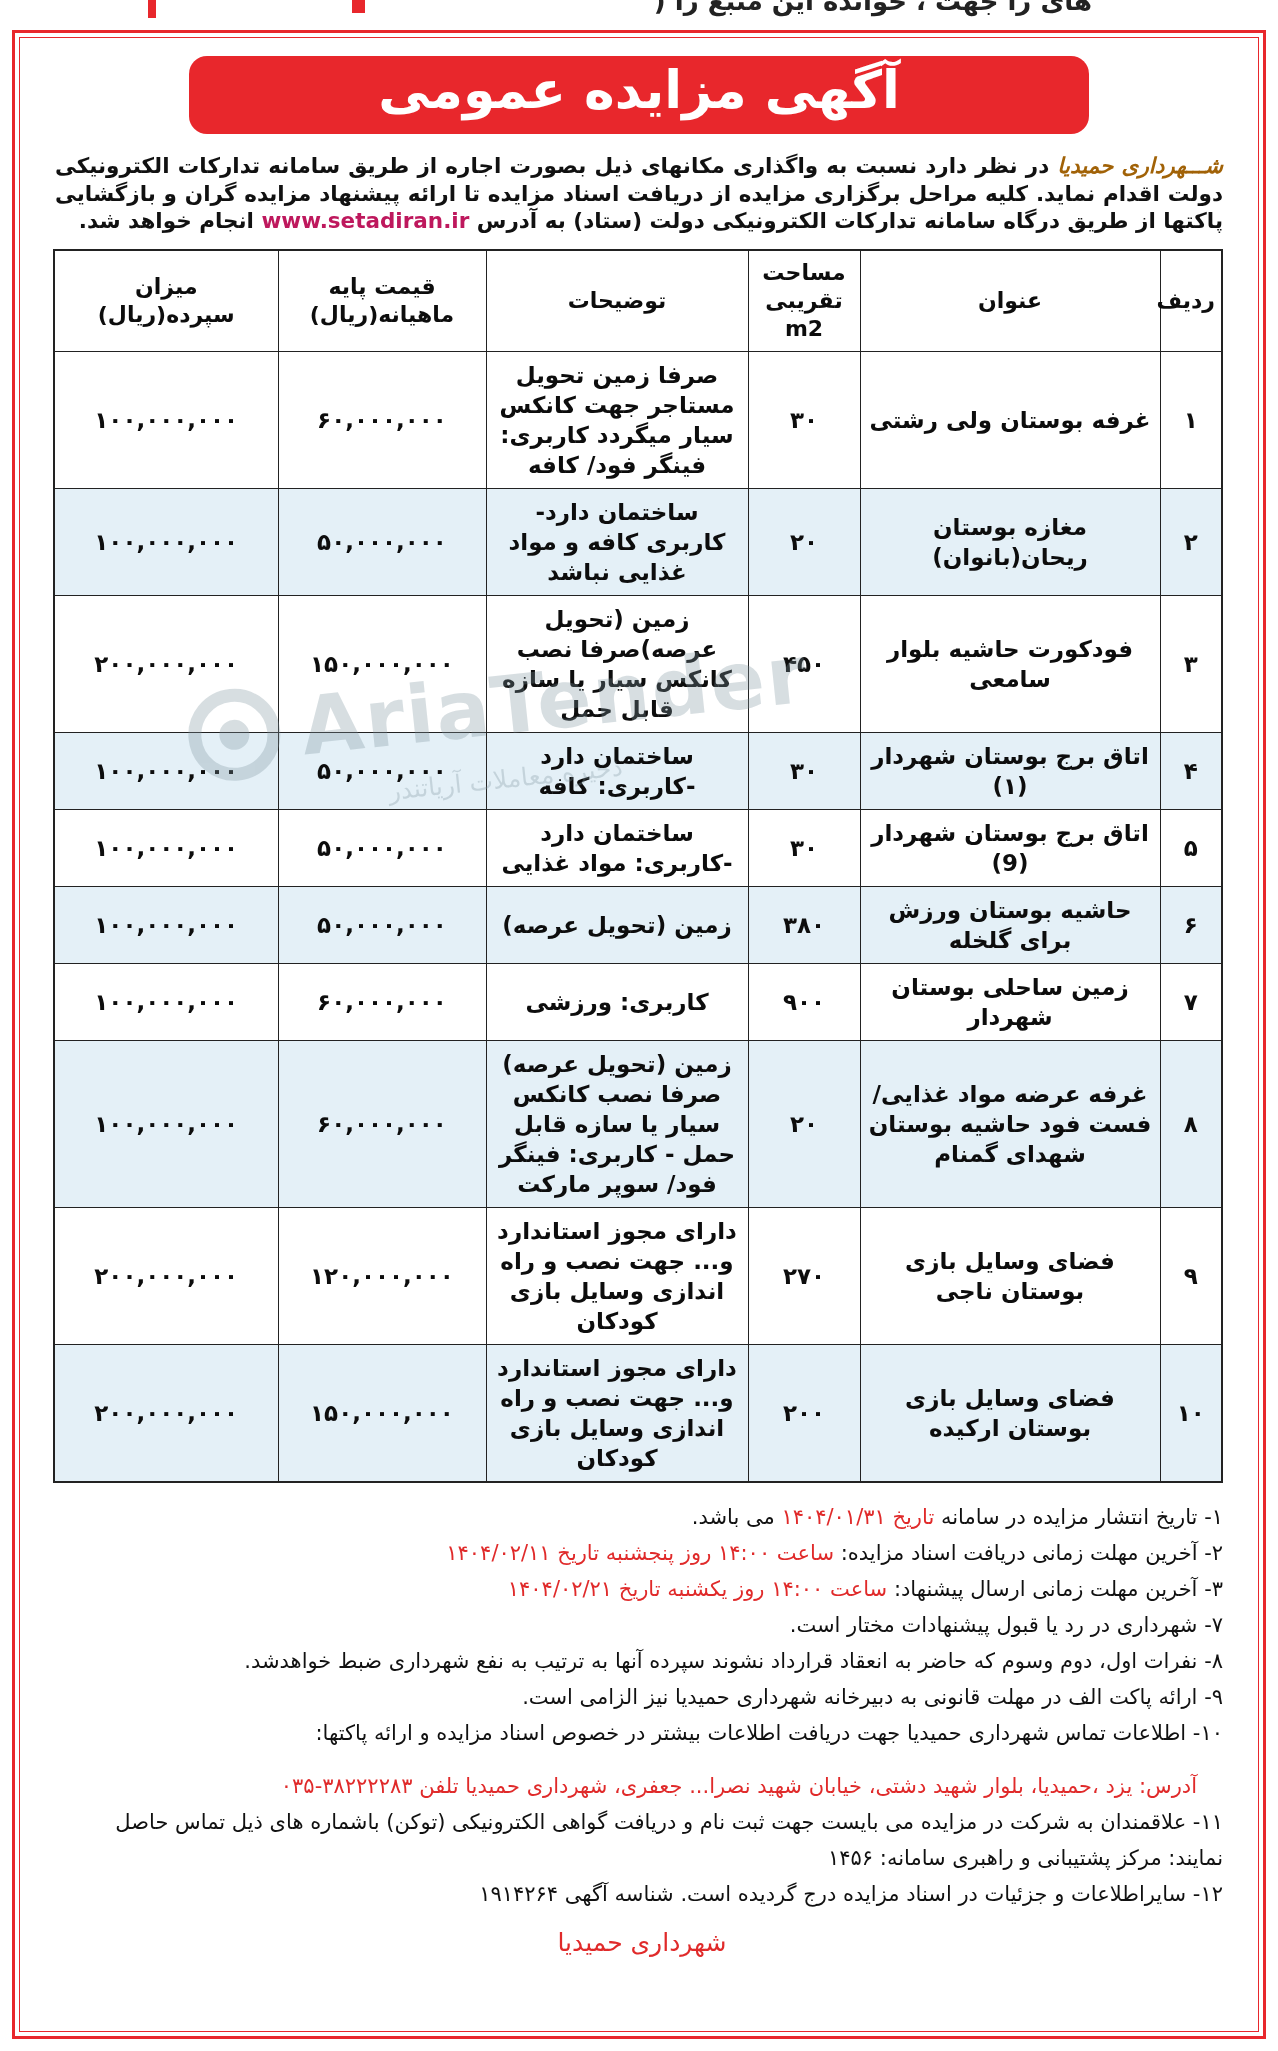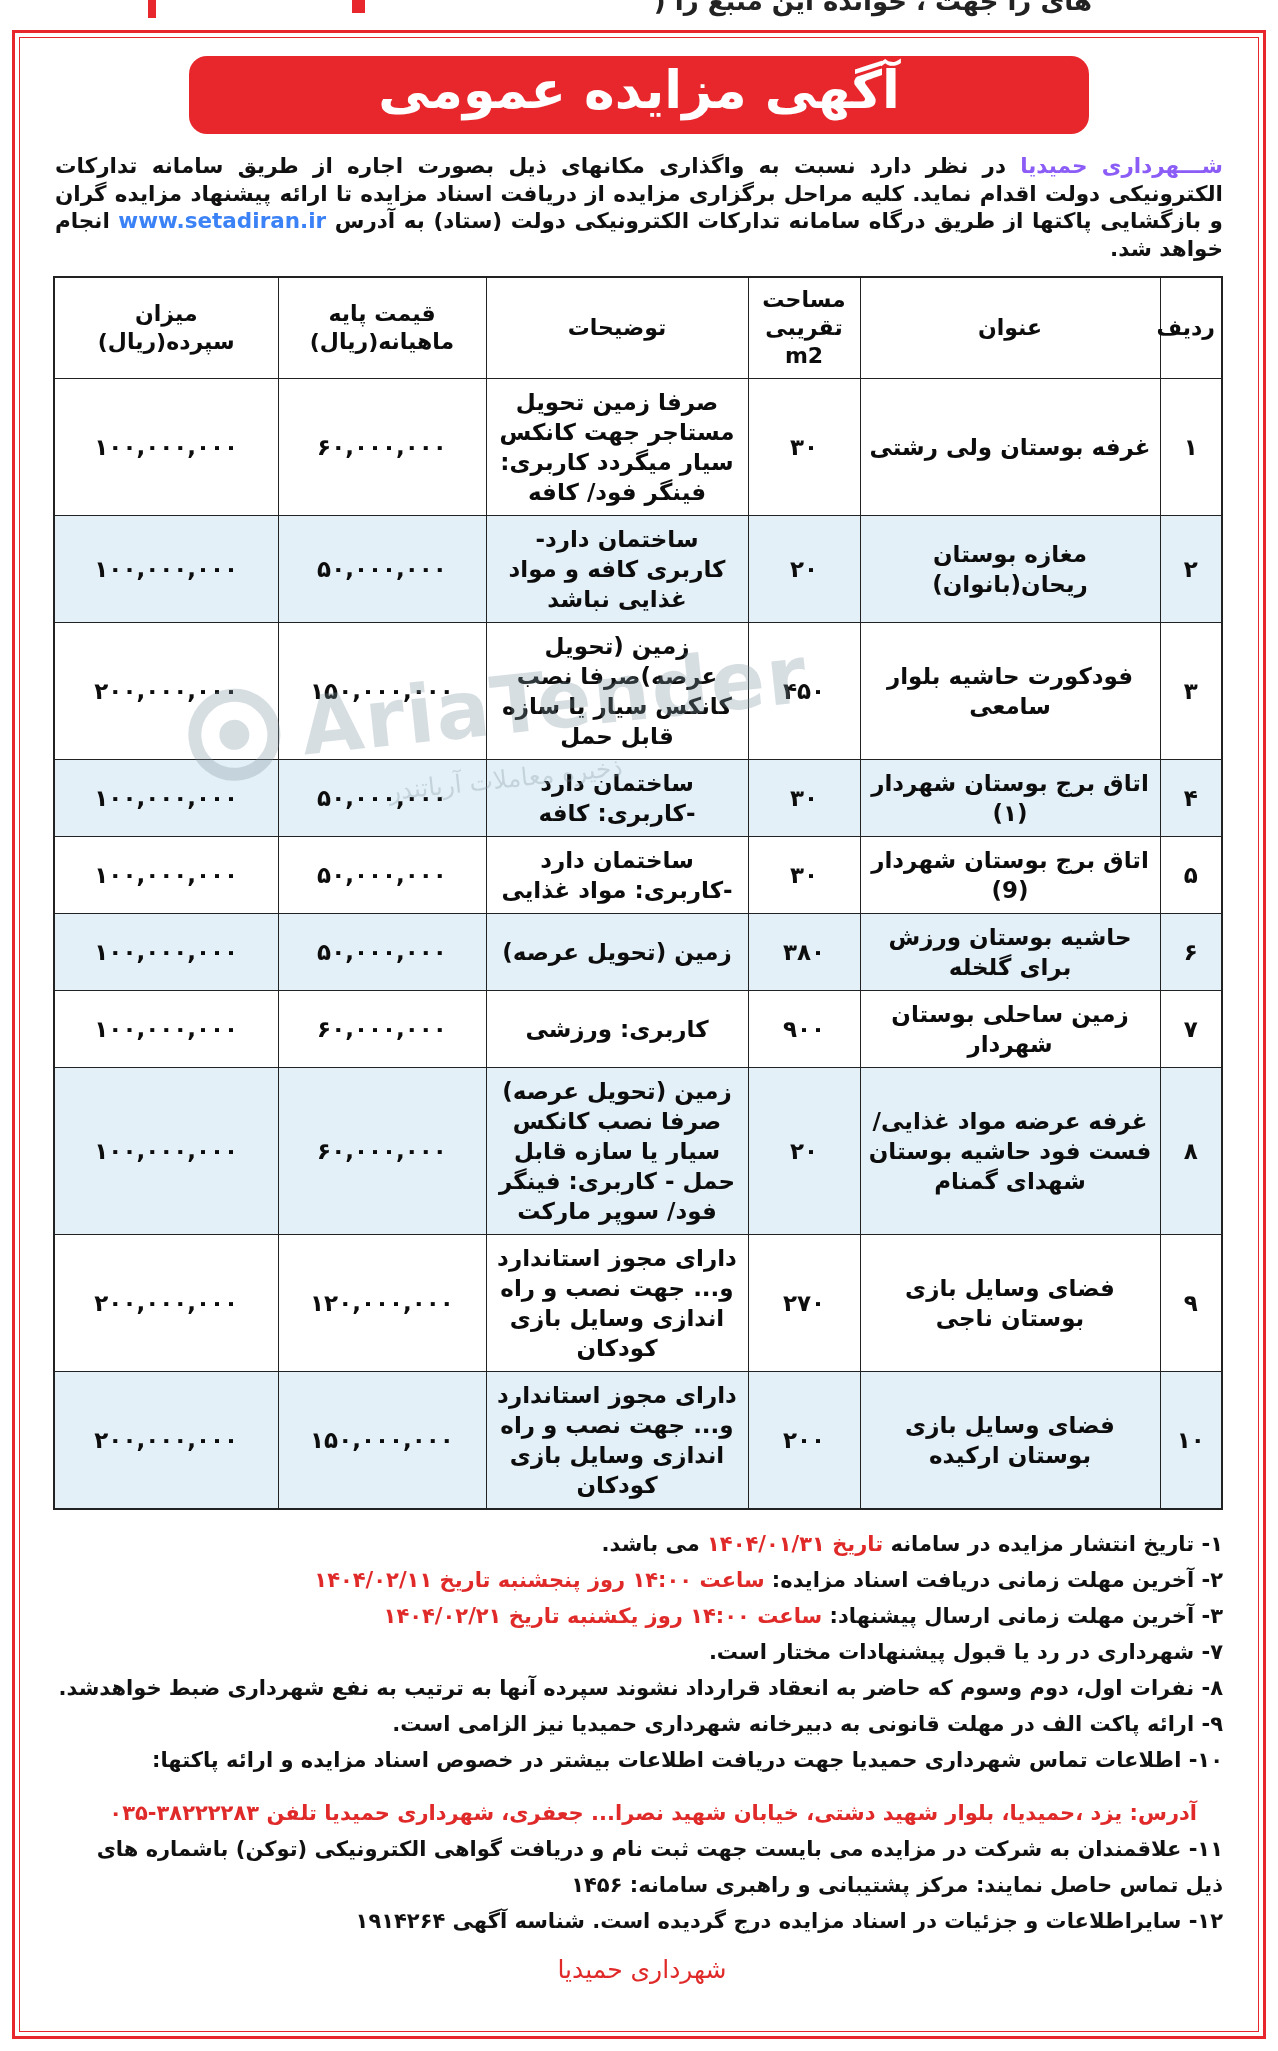--- a/index.html
+++ b/index.html
@@ -24,35 +24,35 @@
   .content { position:absolute; left:55px; right:55px; top:46px; }
 
   
   .banner { width:900px; margin:10px auto 0; background:#e8272c; border-radius:18px;
             color:#fff; text-align:center; font-size:52px; font-weight:bold;
             padding:4px 0 14px; letter-spacing:1px; }
 
   
   .intro { margin-top:18px; font-size:21.5px; font-weight:bold; line-height:27.5px;
            text-align:justify; }
-  .intro .org { color:#8b5cf6; }
-  .intro .url { color:#3b82f6; }
+  .intro .org { color:#a16207;font-style:italic; }
+  .intro .url { color:#be185d; }
 
   
   table { width:100%; border-collapse:collapse; margin-top:14px; border:2px solid #222;
           table-layout:fixed; }
   th, td { border:1px solid #222; text-align:center; vertical-align:middle;
            font-weight:bold; color:#0d0d0d; padding:8px 6px; }
   th { font-size:22px; height:72px; line-height:28px; }
   th span { display:block; }
   td { font-size:23px; line-height:30px; }
   tr.alt { background:#e4f0f7; }
 
   
-  .notes { margin-top:16px; font-size:21px; font-weight:bold; line-height:36px; }
+  .notes { margin-top:16px; font-size:21px; font-weight:normal; line-height:36px; }
   .note .red { color:#e02a2a; }
   .note.indent { padding-right:26px;margin-top:17px; }
 
   .signature { margin-top:16px; font-size:25px; font-weight:normal; color:#e02a2a;
                text-align:center; padding-left:6px; }
 
   
   .watermark { position:absolute; left:150px; top:660px; width:700px;
                transform:rotate(-6deg); opacity:0.30; color:#7e949e;
                pointer-events:none; text-align:center; }

